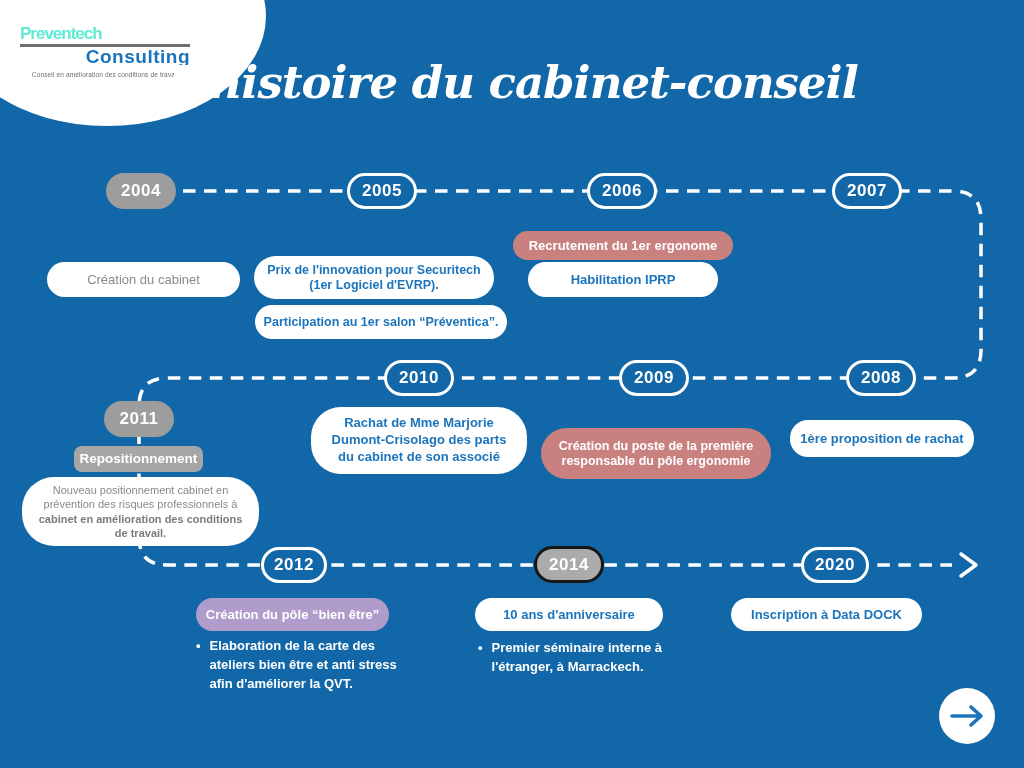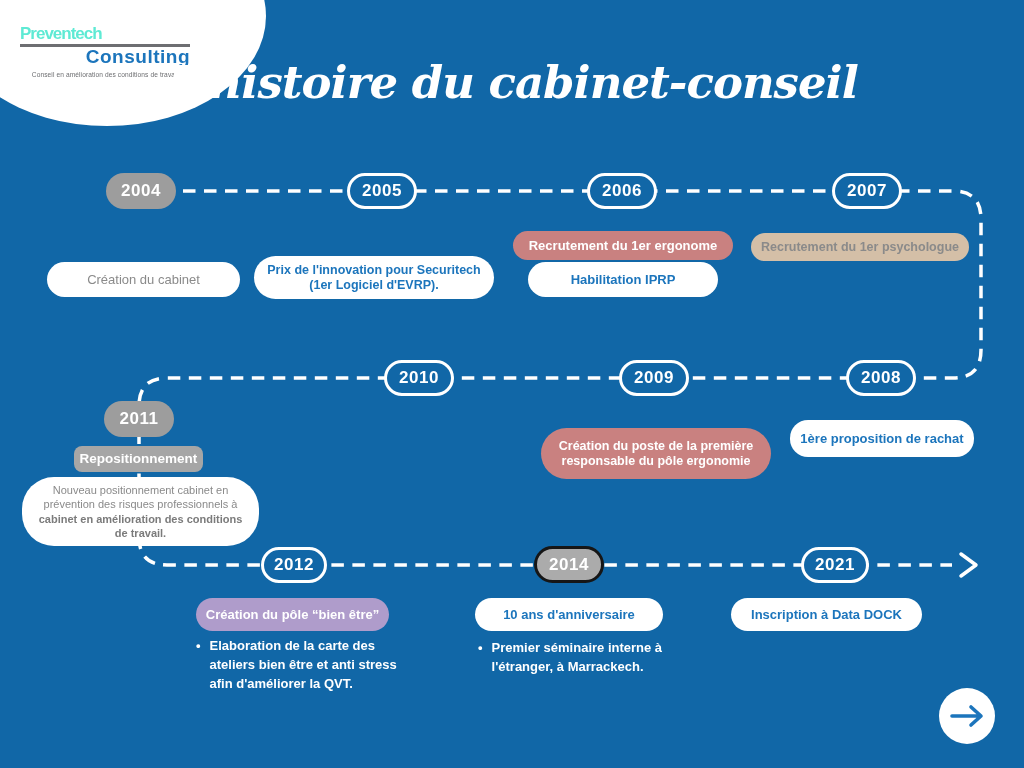--- a/index.html
+++ b/index.html
@@ -113,28 +113,29 @@
   <div class="year outline y2006">2006</div>
   <div class="year outline y2007">2007</div>
 
   <div class="year outline y2010">2010</div>
   <div class="year outline y2009">2009</div>
   <div class="year outline y2008">2008</div>
   <div class="year gray y2011">2011</div>
 
   <div class="year outline y2012">2012</div>
   <div class="year dark y2014">2014</div>
-  <div class="year outline y2017">2021</div>
+  <div class="year outline y2017">2020</div>
 
   <div class="pill e-creation">Création du cabinet</div>
   <div class="pill e-prix">Prix de l'innovation pour Securitech (1er Logiciel d'EVRP).</div>
+  <div class="pill e-salon">Participation au 1er salon “Préventica”.</div>
   <div class="tag  e-ergonome">Recrutement du 1er ergonome</div>
   <div class="pill e-iprp">Habilitation IPRP</div>
-  <div class="tag  e-psy">Recrutement du 1er psychologue</div>
 
+  <div class="pill e-rachat">Rachat de Mme Marjorie Dumont-Crisolago des parts du cabinet de son associé</div>
   <div class="tag  e-poste">Création du poste de la première responsable du pôle ergonomie</div>
   <div class="pill e-proposition">1ère proposition de rachat</div>
   <div class="tag  e-reposition">Repositionnement</div>
   <div class="pill e-nouveau">
     <div><span>Nouveau positionnement cabinet en prévention des risques professionnels à </span><b>cabinet en amélioration  des conditions de travail.</b></div>
   </div>
 
   <div class="tag  e-bienetre">Création du pôle “bien être”</div>
   <div class="pill e-dixans">10 ans d'anniversaire</div>
   <div class="pill e-datadock">Inscription à Data DOCK</div>

